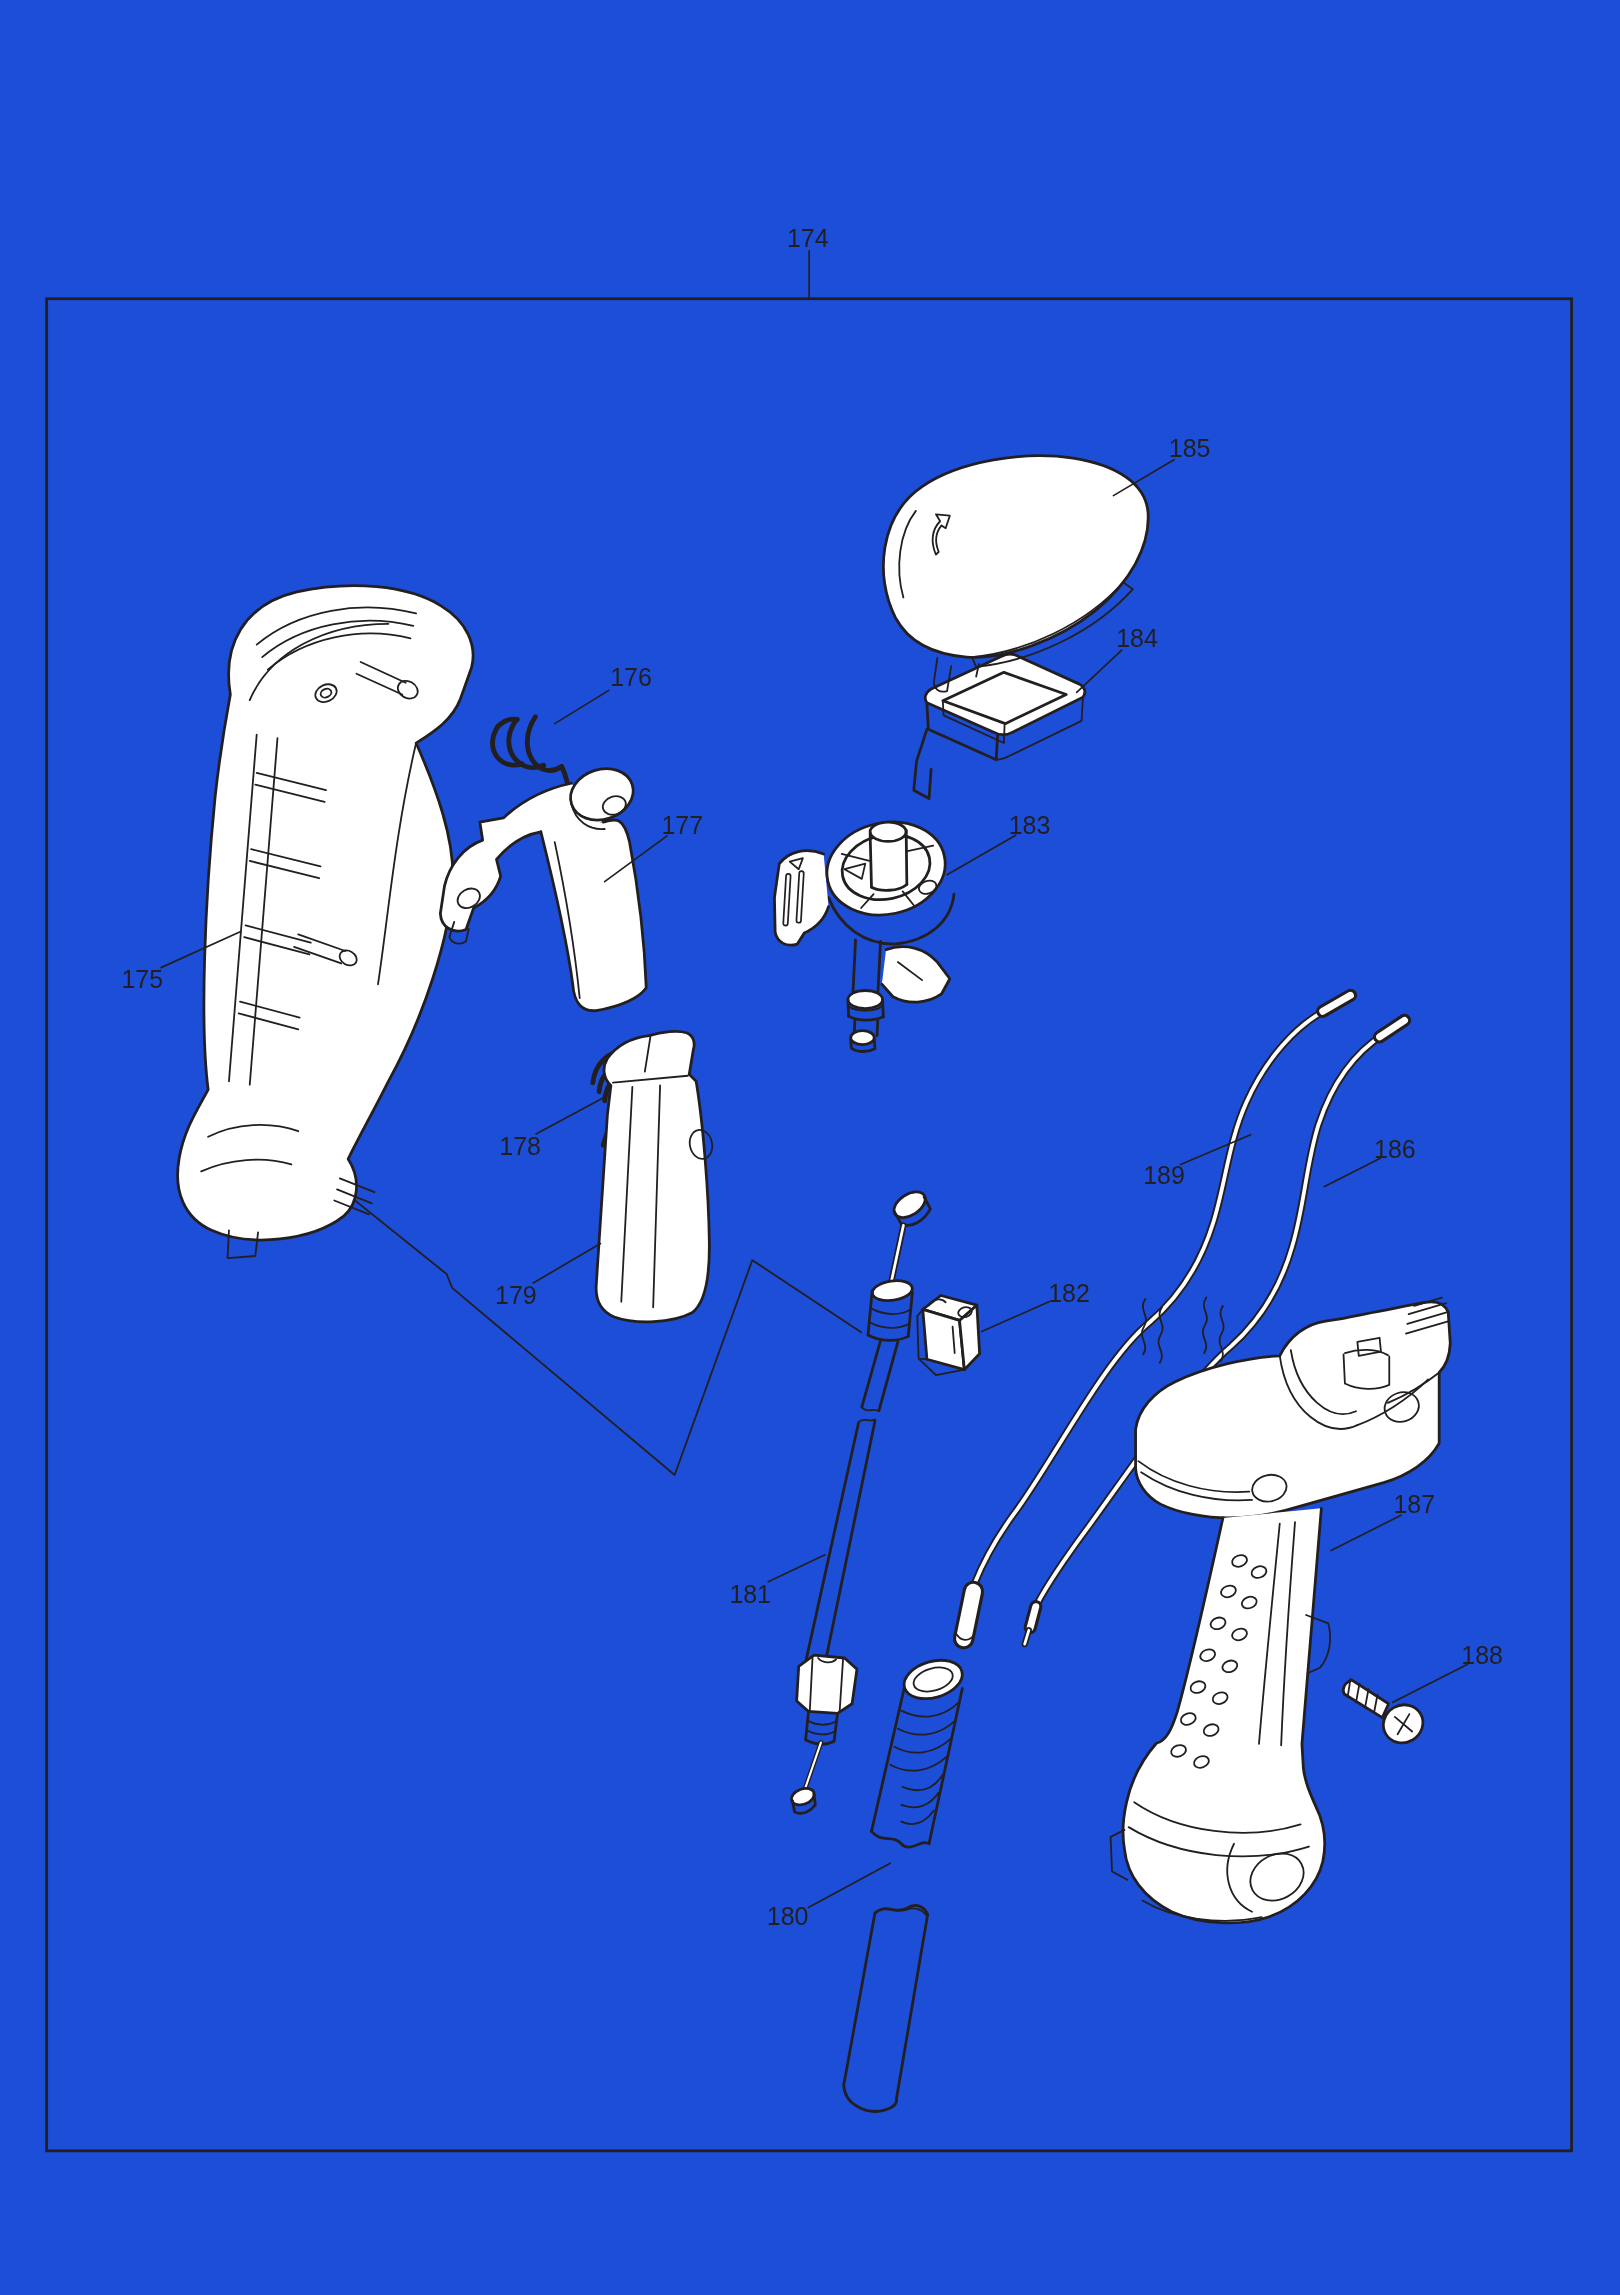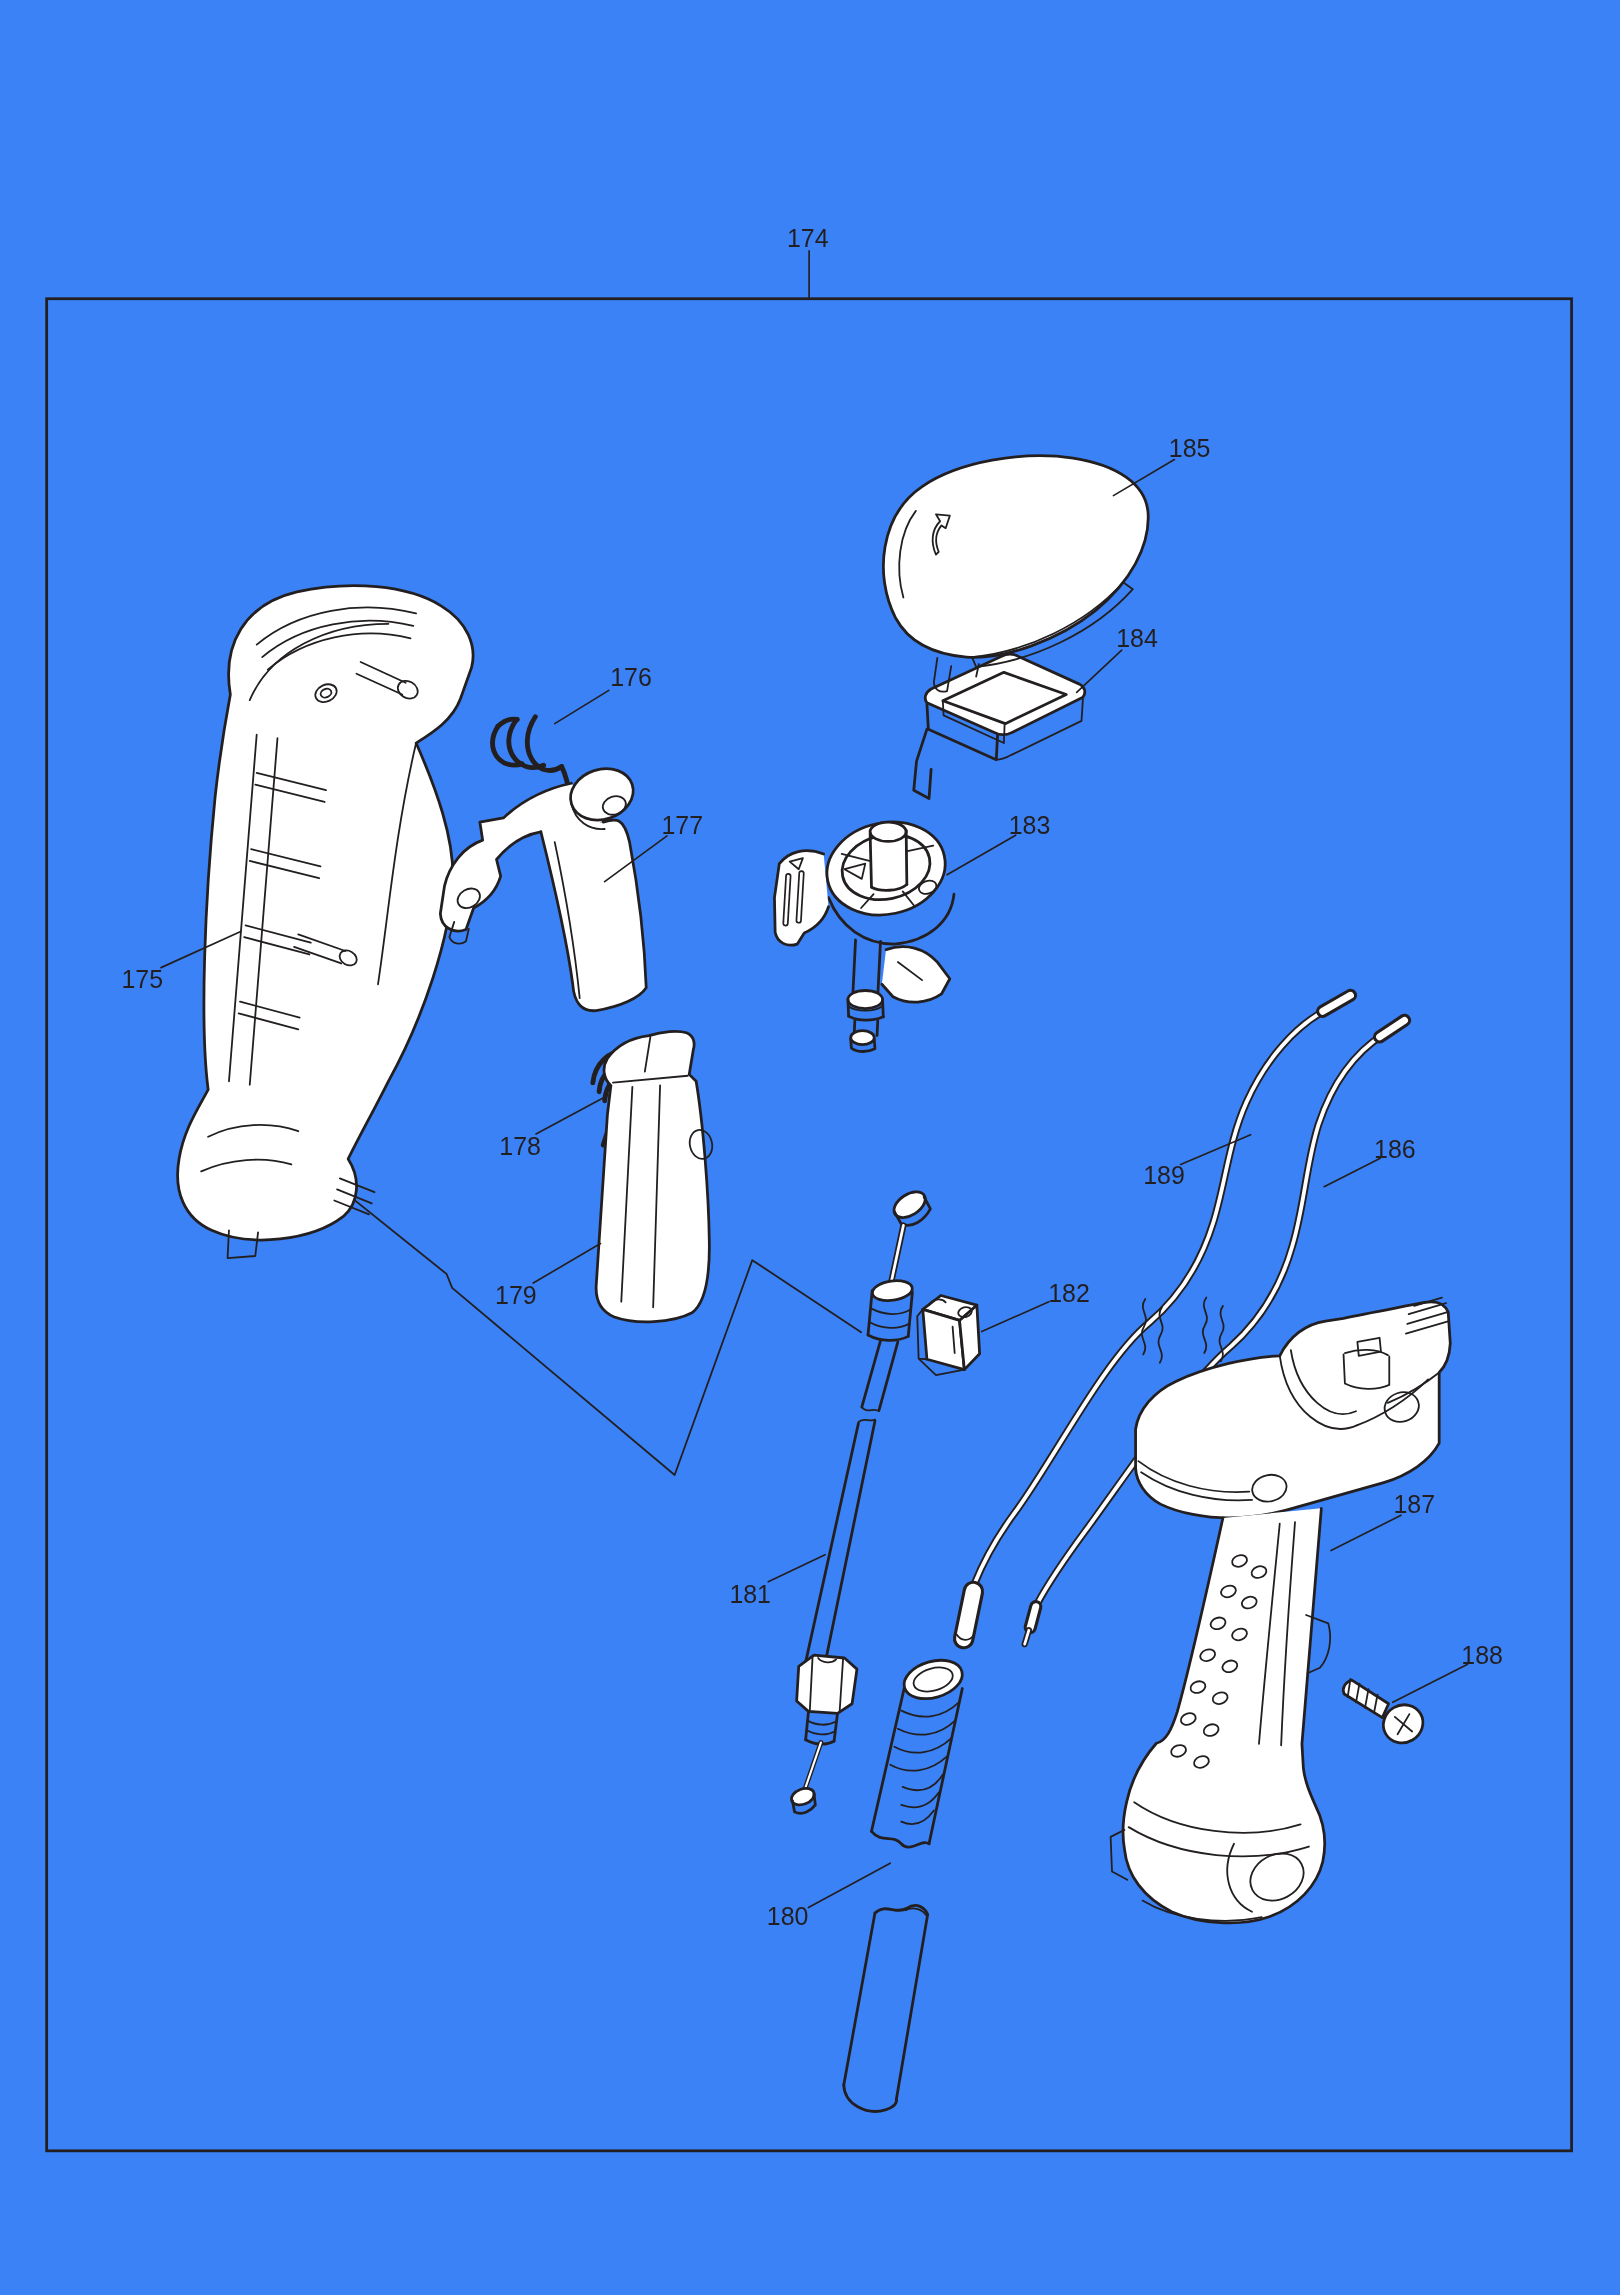--- a/index.html
+++ b/index.html
@@ -1,16 +1,16 @@
 <!DOCTYPE html>
 <html style="font-size:11px"><head>
 <meta charset="utf-8">
 <style>
   html,body{margin:0;padding:0;background:#ffffff;}
-  .page{width:1621px;height:2295px;position:relative;background:#3b82f6;}
+  .page{width:1621px;height:2295px;position:relative;background:#1d4ed8;}
   svg{display:block;}
   .ol{fill:none;stroke:#231f20;stroke-width:4;stroke-linecap:round;stroke-linejoin:round;}
   .olw{fill:#ffffff;stroke:#231f20;stroke-width:4;stroke-linecap:round;stroke-linejoin:round;}
   .thin{fill:none;stroke:#231f20;stroke-width:2.6;stroke-linecap:round;stroke-linejoin:round;}
   .heavy{fill:none;stroke:#231f20;stroke-width:7;stroke-linecap:round;stroke-linejoin:round;}
   .leader{fill:none;stroke:#231f20;stroke-width:2.4;stroke-linecap:round;}
   .border-rect{fill:none;stroke:#231f20;stroke-width:4;}
   .cable-o{fill:none;stroke:#231f20;stroke-width:11;stroke-linecap:round;}
   .cable-i{fill:none;stroke:#ffffff;stroke-width:5.5;stroke-linecap:round;}
   .capo{fill:none;stroke:#231f20;stroke-width:19;stroke-linecap:round;}

